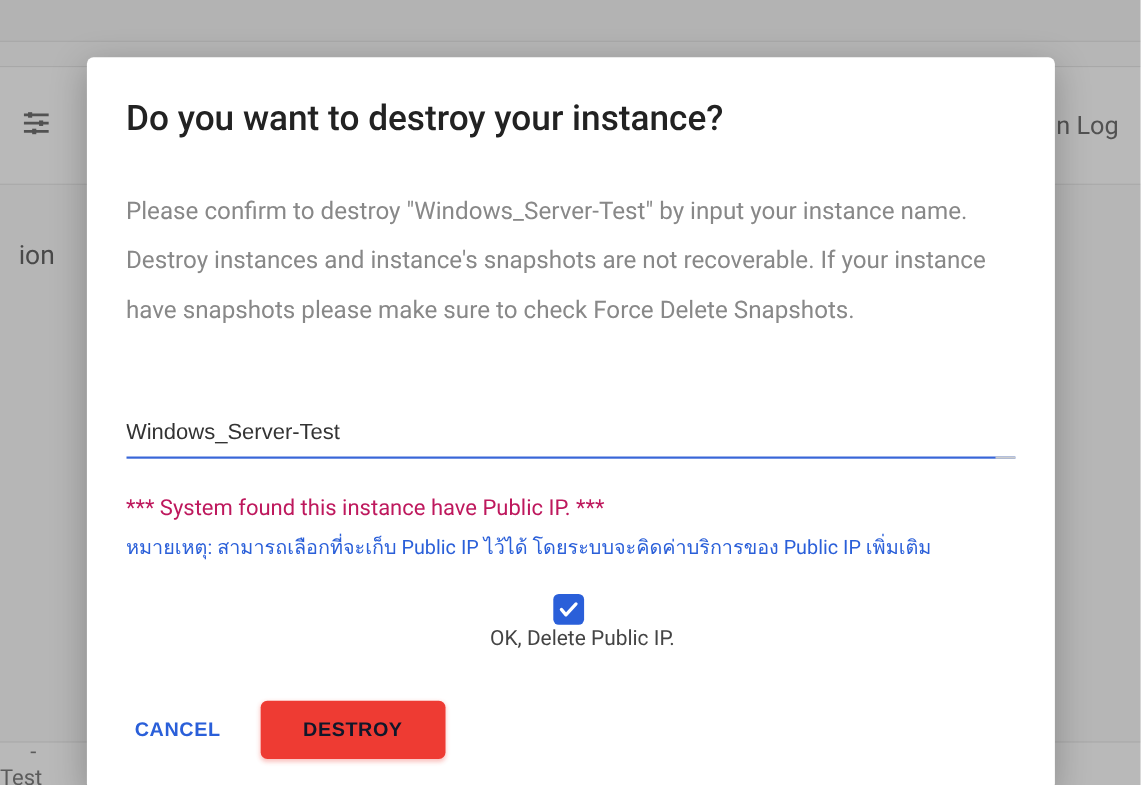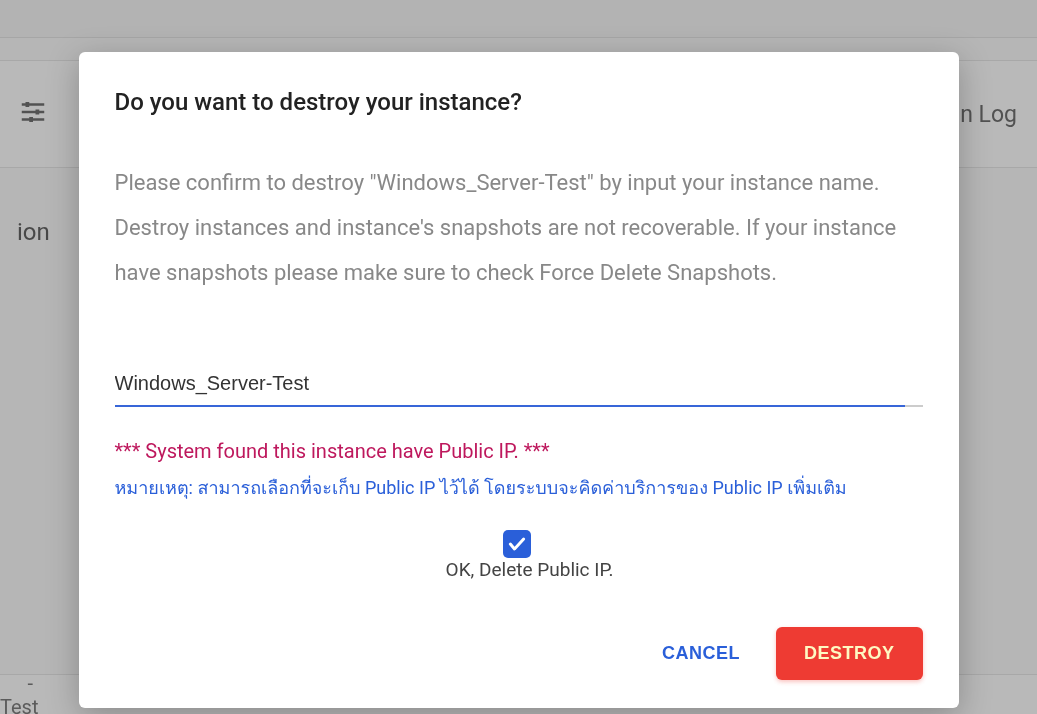--- a/index.html
+++ b/index.html
@@ -98,21 +98,21 @@
       padding-top: 52px;
     }
     .dialog {
       width: 880px;
       background: #fff;
       border-radius: 6px;
       box-shadow: 0 8px 32px rgba(0,0,0,0.25);
       padding: 36px 36px 28px 36px;
     }
     .dialog-title {
-      font-size: 24px;
+      font-size: 32px;
       font-weight: 500;
       color: #222;
       margin-bottom: 44px;
     }
     .dialog-description {
       font-size: 22px;
       line-height: 2.05;
       color: #888;
       margin-bottom: 30px;
     }
@@ -179,43 +179,42 @@
     .checkbox svg {
       width: 20px;
       height: 20px;
     }
     .checkbox-label {
       font-size: 19px;
       color: #444;
     }
     .dialog-actions {
       display: flex;
-      justify-content: flex-end;
       align-items: center;
       gap: 28px;
     }
     .btn-cancel {
       background: transparent;
       border: none;
       color: #2a5fd9;
       font-size: 18px;
       font-weight: 600;
       letter-spacing: 0.5px;
       cursor: pointer;
       padding: 10px 8px;
     }
     .btn-destroy {
       background: #ee3b33;
       border: none;
       border-radius: 6px;
-      color: #fef9c3;
+      color: #0f172a;
       font-size: 18px;
       font-weight: 600;
       letter-spacing: 0.5px;
-      padding: 16px 28px;
+      padding: 16px 39px;
       cursor: pointer;
       box-shadow: 0 2px 4px rgba(238,59,51,0.3);
     }
   </style>
 </head>
 <body>
 
 <div class="bg-page">
   <div class="bg-header"></div>
   <div class="bg-menubar">

